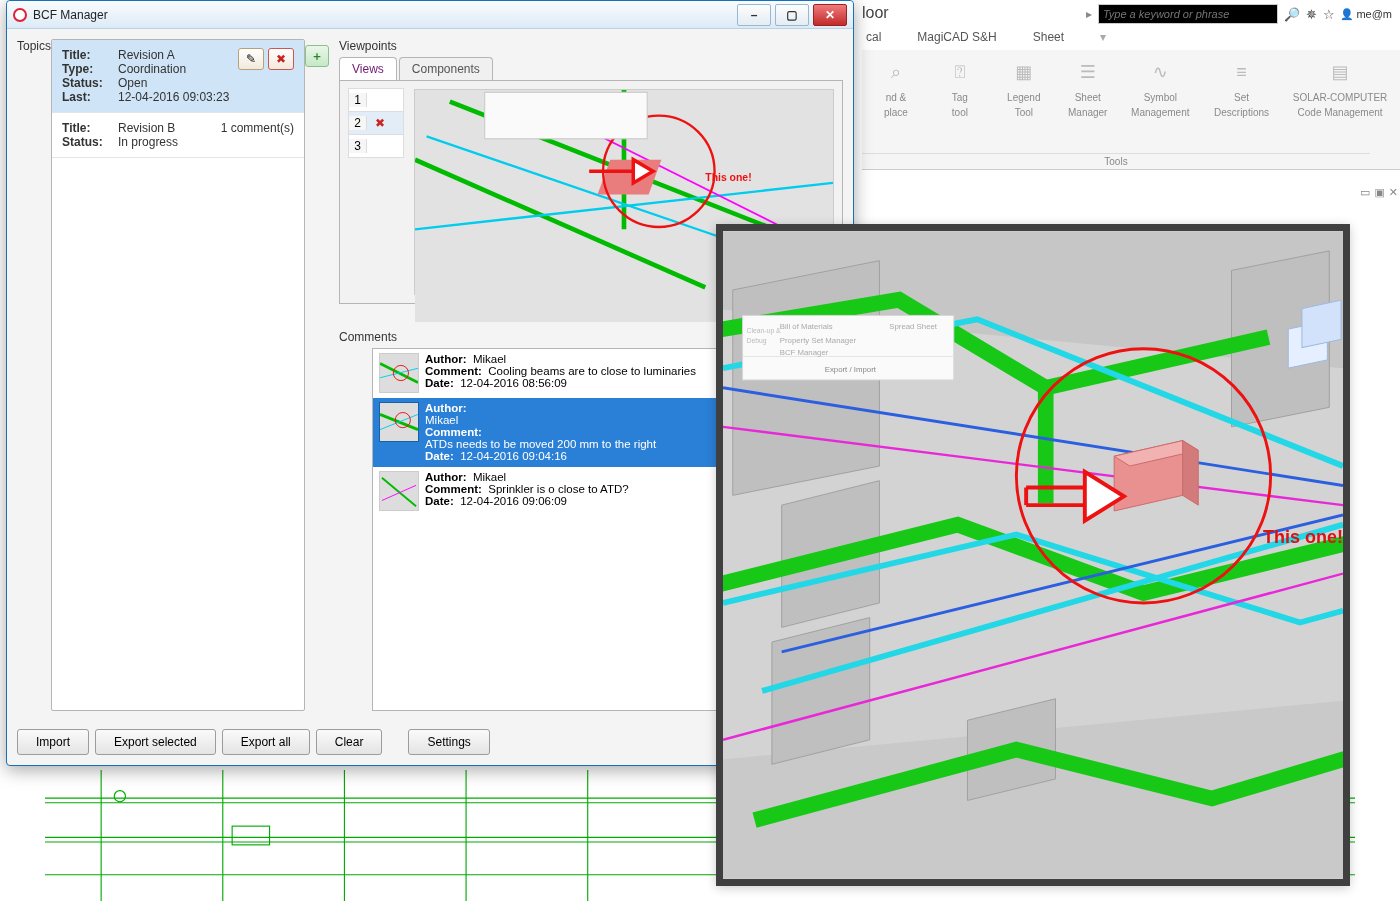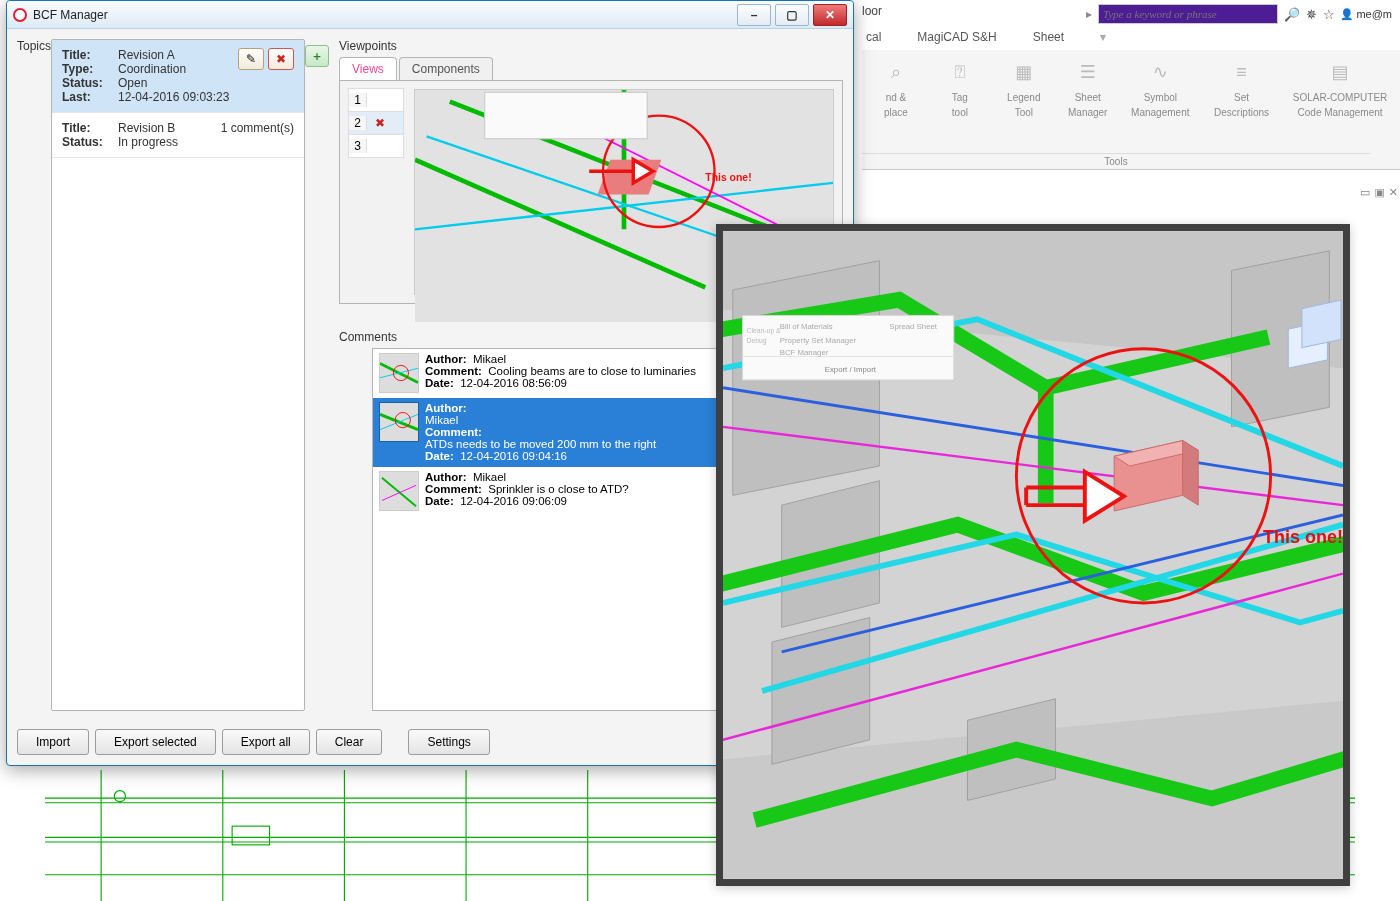--- a/index.html
+++ b/index.html
@@ -22,22 +22,21 @@
     position: absolute; top: 4px; right: 8px;
     display: flex; align-items: center; gap: 6px;
   }
   .bg-search-field {
     width: 180px; height: 20px;
     border: 1px solid #ccc;
     font-style: italic;
     color: #888;
     padding: 0 4px;
     font-size: 11px;
-    background: #4c1d95;
-    font-family: Liberation Serif, serif;
+    background: #000000;
   }
   .bg-icons { display: flex; gap: 6px; color: #444; font-size: 13px; }
   .bg-icons span { cursor: pointer; }
   .bg-user { font-size: 11px; color: #333; display: flex; align-items: center; gap: 2px; }
 
   .bg-ribbon-tabs {
     position: absolute; top: 28px; left: 862px; right: 0;
     display: flex; gap: 36px;
     color: #555; font-size: 12px;
     border-bottom: 1px solid #ccc;
@@ -177,21 +176,21 @@
   .tab {
     padding: 4px 12px; font-size:12px;
     border: 1px solid #b5b5b5;
     border-bottom: none;
     background: #f0f0f0;
     border-radius: 4px 4px 0 0;
     margin-right: 2px;
     cursor: pointer;
     color:#555;
   }
-  .tab.active { background:#fff; color:#ec4899; font-weight:500;text-align:center;}
+  .tab.active { background:#fff; color:#701a75; font-weight:500;text-align:center;}
   .views-box {
     border: 1px solid #b5b5b5;
     height: 224px; background:#f2f2f2;
     display:flex; padding:8px; gap:10px;
   }
   .view-list {
     width: 56px;
     display:flex; flex-direction:column; gap:0;
   }
   .view-row {
@@ -264,21 +263,21 @@
   .big-view svg { width:100%; height:100%;}
   .annot-label{
     position:absolute;
     left: 540px; top: 296px;
     color:#d11; font-weight:bold; font-size:18px;
   }
 
   
   .floor-tab{
     position:absolute; top: 4px; left: 862px;
-    font-size:12px; color:#444;
+    font-size:16px; color:#444;
   }
   .widgets-right {
     position: absolute; top: 186px; right: 2px;
     color:#888; font-size:11px;
     display:flex; gap:4px; align-items:center;
   }
 </style>
 </head>
 <body>
 

